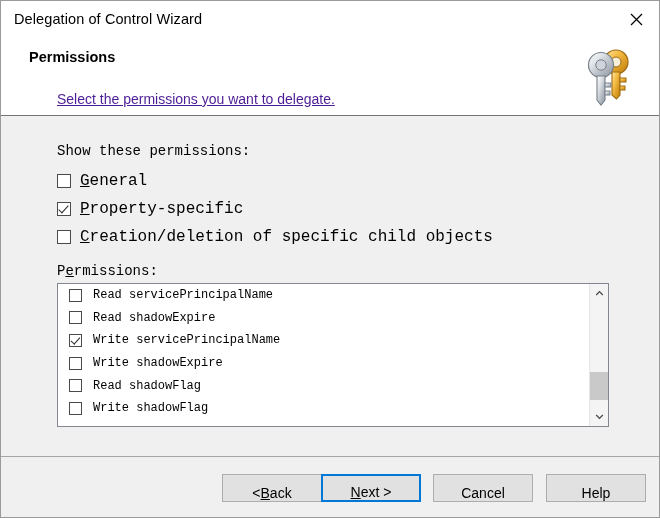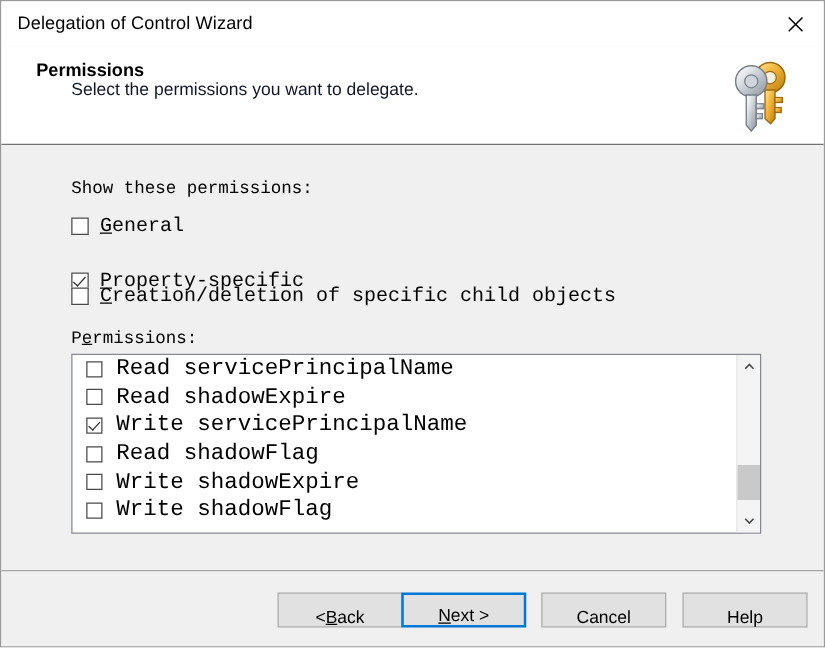--- a/index.html
+++ b/index.html
@@ -62,23 +62,24 @@
   }
   #header-title {
     position: absolute;
     left: 28px; top: 12px;
     font-size: 14.5px;
     font-weight: bold;
     color: #000000;
   }
   #header-sub {
     position: absolute;
-    left: 56px; top: 26px;
+    left: 56px; top: 54px;
     font-size: 14px;
-    color: #0f172a;
+    color: #4c1d95;
+    text-decoration: underline;
   }
   #keys-icon {
     position: absolute;
     right: 18px; top: 8px;
     width: 64px;
     height: 64px;
   }
 
   
   #body {
@@ -104,21 +105,21 @@
   
   .cbrow {
     position: absolute;
     left: 56px;
     display: flex;
     align-items: center;
     height: 20px;
     cursor: default;
   }
   #cb-general   { top: 54px; }
-  #cb-property  { top: 82px; margin-top: 16px; }
+  #cb-property  { top: 82px; }
   #cb-creation  { top: 110px; }
 
   .cbox {
     width: 14px;
     height: 14px;
     border: 1px solid #4a4a4a;
     background: #ffffff;
     position: relative;
     flex: 0 0 auto;
   }
@@ -165,21 +166,21 @@
     padding-left: 11px;
     cursor: default;
   }
   .litem .cbox { width: 13px; height: 13px; }
   .litem .cbox.checked::after {
     left: 3px; top: 0px; width: 3.5px; height: 8px;
     border-right-width: 1.4px; border-bottom-width: 1.4px;
   }
   .litem-text {
     margin-left: 11px;
-    font-size: 18px;
+    font-size: 12px;
     color: #000000;
     white-space: nowrap;
   }
 
   
   #scrollbar {
     position: absolute;
     right: 0; top: 0;
     width: 19px;
     height: 142px;
@@ -327,25 +328,25 @@
           <div class="litem">
             <span class="cbox"></span>
             <span class="litem-text">Read shadowExpire</span>
           </div>
           <div class="litem">
             <span class="cbox checked"></span>
             <span class="litem-text">Write servicePrincipalName</span>
           </div>
           <div class="litem">
             <span class="cbox"></span>
+            <span class="litem-text">Write shadowExpire</span>
+          </div>
+          <div class="litem">
+            <span class="cbox"></span>
             <span class="litem-text">Read shadowFlag</span>
-          </div>
-          <div class="litem">
-            <span class="cbox"></span>
-            <span class="litem-text">Write shadowExpire</span>
           </div>
           <div class="litem">
             <span class="cbox"></span>
             <span class="litem-text">Write shadowFlag</span>
           </div>
         </div>
 
       <div id="scrollbar">
         <div class="sbtn" id="sb-up">
           <span>

